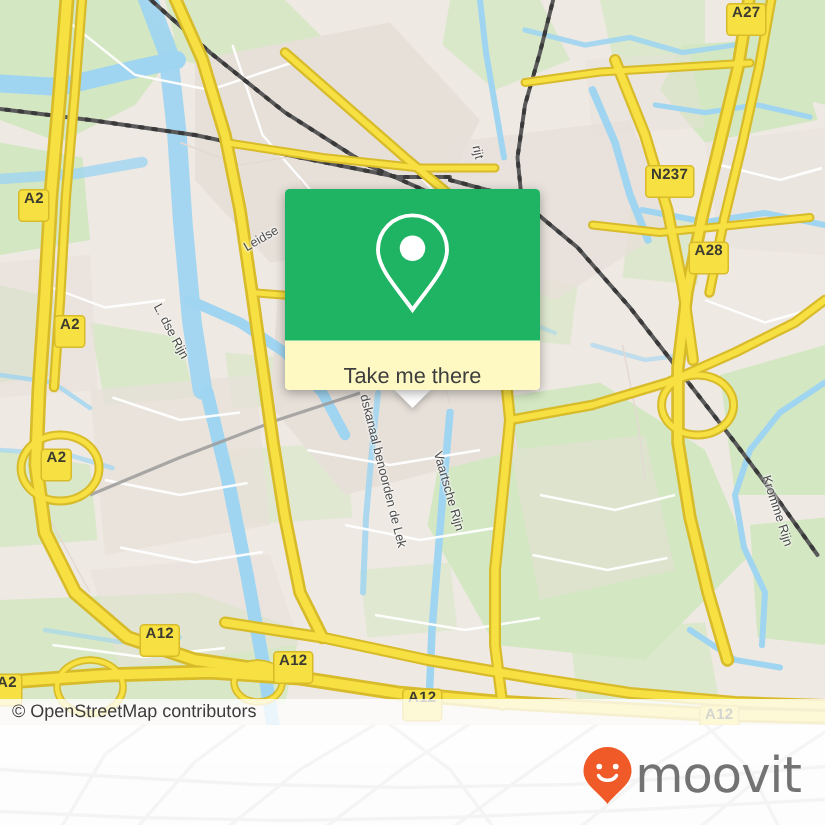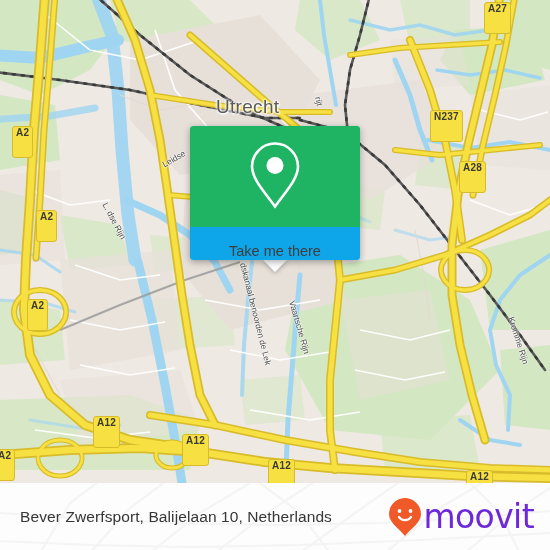--- a/index.html
+++ b/index.html
@@ -4,53 +4,53 @@
 <style>
   html,body{margin:0;padding:0;background:#fff;}
   body{width:550px;height:550px;overflow:hidden;font-family:"Liberation Sans",sans-serif;}
   #app{position:relative;width:550px;height:550px;overflow:hidden;}
 
   
   #map{position:absolute;left:0;top:0;width:550px;height:483px;overflow:hidden;background:#efe9e3;}
   #map svg{position:absolute;left:0;top:0;}
 
   .shield{position:absolute;background:#f7e041;border:1.4px solid #d8bb2a;border-radius:3px;
-          color:#3b3b31;font-size:10px;font-weight:bold;line-height:12px;padding:0 3px 18px 3px;
+          color:#3b3b31;font-size:10px;font-weight:bold;line-height:12px;padding:0 3px 8px 3px;
           letter-spacing:.2px;white-space:nowrap;font-family:"Liberation Sans",sans-serif;}
 
   .city-label{position:absolute;color:#5b5b5b;font-size:19px;letter-spacing:.3px;
               text-shadow:0 0 3px #fff,0 0 3px #fff,0 0 3px #fff,1px 1px 2px #fff;white-space:nowrap;}
 
   .wlabel{position:absolute;color:#4c4c4c;font-size:8.5px;white-space:nowrap;
           text-shadow:0 0 2px #fff,0 0 2px #fff,0 0 2px #fff;}
 
   
   #attrib{position:absolute;left:0;top:466px;width:550px;height:17px;
           background:rgba(255,255,255,.78);}
   #attrib span{position:absolute;left:8px;top:1px;font-size:12px;color:#3c3c3c;}
 
   
   #card{position:absolute;left:190px;top:126px;width:170px;height:134px;
         border-radius:3px;overflow:hidden;background:#fff;
         box-shadow:0 2px 7px rgba(0,0,0,.33);}
   #card-top{height:101px;background:#1fb463;position:relative;}
-  #card-bottom{height:48px;background:#0ea5e9;display:flex;align-items:center;justify-content:center;}
+  #card-bottom{height:48px;background:#fef9c3;display:flex;align-items:center;justify-content:center;}
   #card-bottom span{font-size:14.5px;color:#3e3e3e;}
   #card-tail{position:absolute;left:262px;top:259px;width:0;height:0;
              border-left:13px solid transparent;border-right:13px solid transparent;
              border-top:13px solid #fff;filter:drop-shadow(0 2px 2px rgba(0,0,0,.22));}
   .pin-svg{position:absolute;left:50%;top:50%;transform:translate(-50%,-52%);}
 
   
   #footer{position:absolute;left:0;top:483px;width:550px;height:67px;background:#fefefe;overflow:hidden;}
   #footer-watermark{position:absolute;left:0;top:0;width:550px;height:67px;opacity:.5;}
   #footer-text{position:absolute;left:20px;top:0;height:67px;display:flex;align-items:center;
                font-size:15.5px;color:#363636;letter-spacing:.1px;}
   #logo{position:absolute;right:16px;top:0;height:67px;display:flex;align-items:center;}
-  #logo-word{font-size:33px;color:#6d28d9;letter-spacing:-.6px;line-height:33px;
+  #logo-word{font-size:33px;color:#737373;letter-spacing:-.6px;line-height:33px;
              font-family:"DejaVu Sans",sans-serif;font-weight:500;margin-left:1px;}
 </style>
 </head>
 <body>
 
 <div id="app">
 
   <div id="map">
     <svg width="550" height="483" viewBox="0 0 550 483">
 
@@ -209,41 +209,43 @@
         <path d="M410,40 L430,90 L445,140 L455,190 L462,240" stroke-width="5"></path>
         <path d="M350,55 L400,48 L450,45 L500,42" stroke-width="3.3"></path>
         <path d="M395,150 L440,155 L490,150 L540,145" stroke-width="3.3"></path>
         <path d="M40,290 a26,22 0 1,0 .1,0" stroke-width="3.3"></path>
         <path d="M60,440 a22,18 0 1,0 .1,0" stroke-width="2.8"></path>
         <path d="M465,250 a24,20 0 1,0 .1,0" stroke-width="3.3"></path>
         <path d="M172,442 a16,13 0 1,0 .1,0" stroke-width="2.8"></path>
       </g>
     </svg>
 
-    <div class="city-label" style="left:216px;top:96px;">Utrecht</div>
 
     <div class="wlabel" style="left:163px;top:160px;transform:rotate(-30deg);transform-origin:0 50%;">Leidse</div>
     <div class="wlabel" style="left:105px;top:198px;transform:rotate(62deg);transform-origin:0 50%;">L. dse Rijn</div>
     <div class="wlabel" style="left:243px;top:258px;transform:rotate(76deg);transform-origin:0 50%;">dskanaal benoorden de Lek</div>
     <div class="wlabel" style="left:292px;top:296px;transform:rotate(74deg);transform-origin:0 50%;">Vaartsche Rijn</div>
     <div class="wlabel" style="left:511px;top:312px;transform:rotate(72deg);transform-origin:0 50%;">Kromme Rijn</div>
     <div class="wlabel" style="left:318px;top:92px;transform:rotate(78deg);transform-origin:0 50%;">rijt</div>
 
     <div class="shield" style="left:12px;top:126px;">A2</div>
     <div class="shield" style="left:36px;top:210px;">A2</div>
     <div class="shield" style="left:27px;top:299px;">A2</div>
     <div class="shield" style="left:-6px;top:449px;">A2</div>
     <div class="shield" style="left:93px;top:416px;">A12</div>
     <div class="shield" style="left:182px;top:434px;">A12</div>
     <div class="shield" style="left:268px;top:459px;">A12</div>
     <div class="shield" style="left:466px;top:470px;">A12</div>
     <div class="shield" style="left:484px;top:2px;">A27</div>
     <div class="shield" style="left:430px;top:92px;margin-top:18px;">N237</div>
     <div class="shield" style="left:459px;top:161px;text-align:right;">A28</div>
 
+    <div id="attrib">
+      <span>© OpenStreetMap contributors</span>
+    </div>
   </div>
 
   <div id="card-tail"></div>
   <div id="card">
     <div id="card-top">
       <svg class="pin-svg" width="58" height="72" viewBox="0 0 58 72">
         <path d="M29 4 C16.3 4 6 14.3 6 27 C6 40 20 54 29 67 C38 54 52 40 52 27 C52 14.3 41.7 4 29 4 Z" fill="none" stroke="#ffffff" stroke-width="2.6"></path>
         <circle cx="29" cy="26" r="8.5" fill="#ffffff"></circle>
       </svg>
     </div>
@@ -262,21 +264,20 @@
         <path d="M215,70 L270,28 L320,-5"></path>
         <path d="M300,70 L355,30 L405,-5"></path>
         <path d="M385,70 L440,25 L490,-5"></path>
         <path d="M465,70 L515,28 L550,5"></path>
         <path d="M0,30 L80,35 L170,40 L270,42 L380,40 L480,34 L550,28"></path>
         <path d="M0,58 L90,62 L190,64 L300,62 L420,57 L550,50"></path>
         <path d="M260,0 L300,30 L330,70"></path>
         <path d="M470,0 L500,30 L520,70"></path>
       </g>
     </svg>
-    <div id="footer-text">Bever Zwerfsport, Balijelaan 10, Netherlands</div>
     <div id="logo">
       <svg width="34" height="40" viewBox="0 0 34 40">
         <path d="M17 1 C8.2 1 1 8.2 1 17 C1 26 11 31 17 39 C23 31 33 26 33 17 C33 8.2 25.8 1 17 1 Z" fill="#ef5a28"></path>
         <circle cx="11.5" cy="14" r="1.9" fill="#ffffff"></circle>
         <circle cx="22.5" cy="14" r="1.9" fill="#ffffff"></circle>
         <path d="M11 20 C13.5 24.2 20.5 24.2 23 20" fill="none" stroke="#ffffff" stroke-width="2.3" stroke-linecap="round"></path>
       </svg>
       <div id="logo-word">moovit</div>
     </div>
   </div>

